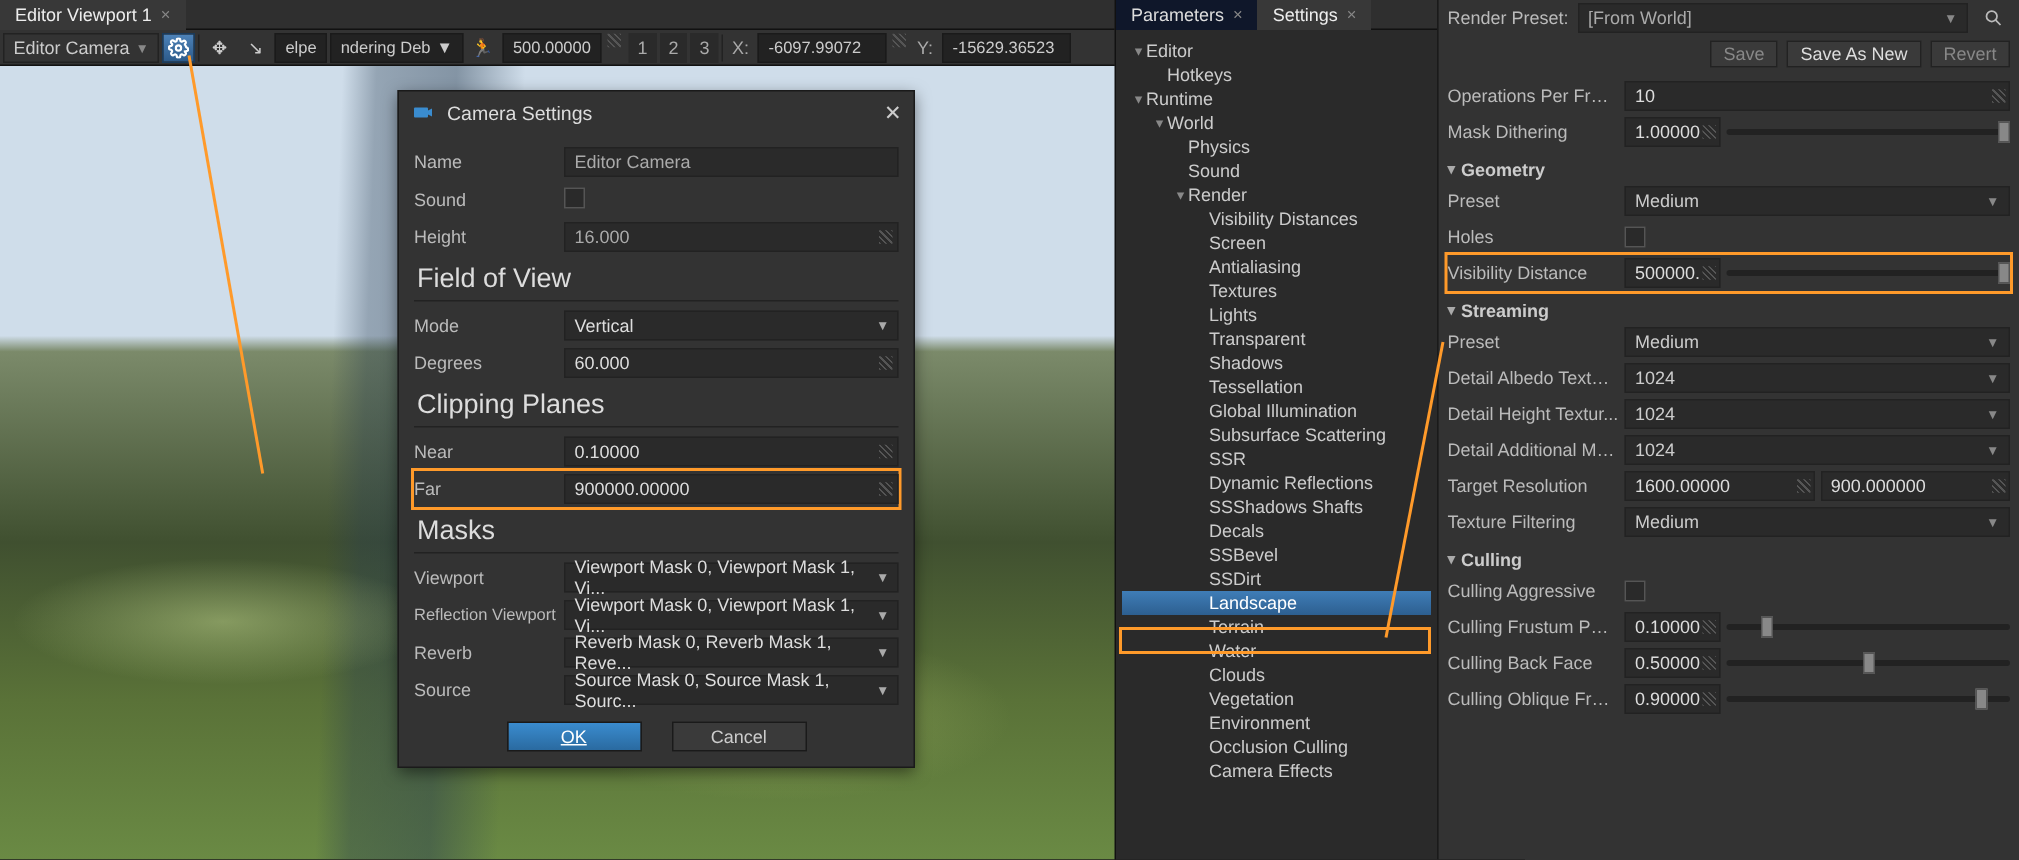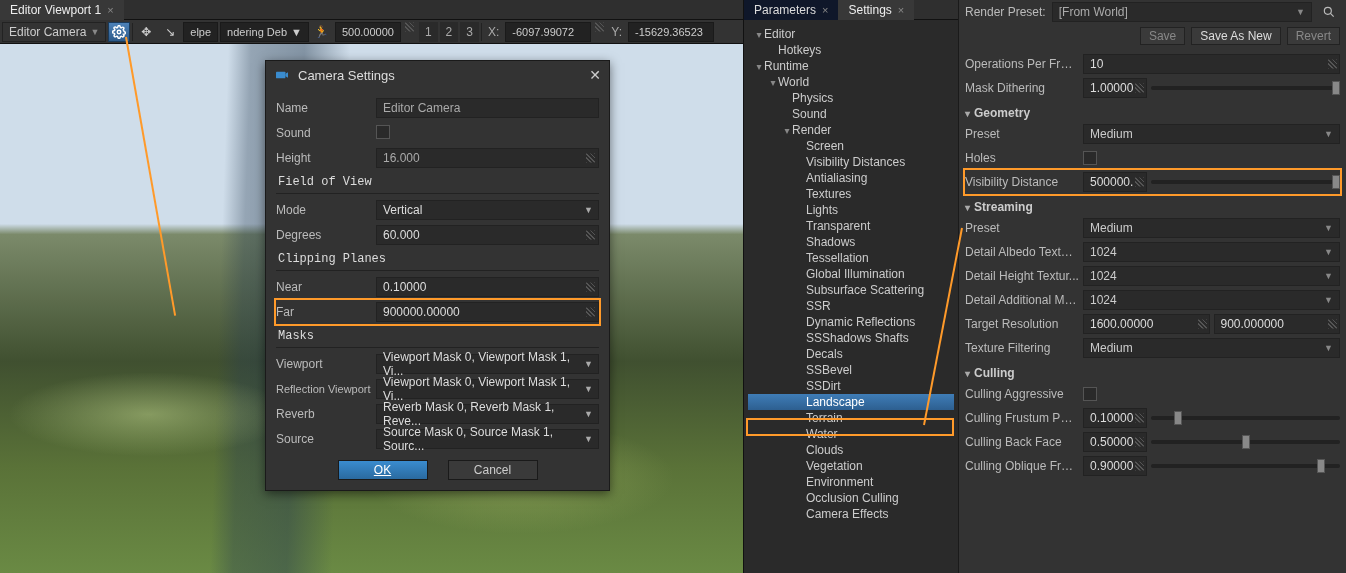--- a/index.html
+++ b/index.html
@@ -43,21 +43,21 @@
 .dlg-title .x { font-size: 14px; color: #ccc; cursor: pointer; }
 .dlg-title .ico { width: 16px; height: 16px; display:flex; align-items:center; justify-content:center; }
 .dlg-body { padding: 6px 10px 10px 10px; }
 .form-row { display: flex; align-items: center; height: 24px; margin: 1px 0; }
 .form-row .lbl { width: 100px; color: #bbb; font-size: 12px; }
 .form-row .fld { flex: 1; position: relative; }
 .input-like { width: 100%; height: 20px; background: #2a2a2a; border: 1px solid #222; color: #aaa; padding: 0 6px; display: flex; align-items: center; font-size: 12px; position: relative; }
 .input-like.enabled { color: #ddd; }
 .stripe { position: absolute; right: 3px; top: 50%; transform: translateY(-50%); width: 9px; height: 9px; background: repeating-linear-gradient(45deg, #555 0 1px, transparent 1px 3px); }
 .dd-arrow { position: absolute; right: 5px; top: 50%; transform: translateY(-50%); font-size: 9px; color: #aaa; }
-.section-h { color: #ddd; padding: 4px 2px 2px 2px; font-size: 12px; font-family: Liberation Mono, monospace; }
+.section-h { color: #ddd; padding: 4px 2px 2px 2px; font-size: 18px; }
 .section-line { border-top: 1px solid #222; margin: 2px 0 4px 0; }
 .chk { width: 14px; height: 14px; border: 1px solid #555; background: #2a2a2a; display:inline-block; position:relative; }
 .far-hl { outline: 2px solid #ff9a2a; outline-offset: 0px; }
 .dlg-buttons { display: flex; justify-content: center; gap: 20px; padding: 8px 0 0 0; }
 .btn { width: 90px; height: 20px; display: flex; align-items: center; justify-content: center; border: 1px solid #1a1a1a; font-size: 12px; }
 .btn.primary { background: linear-gradient(#3a8ccf, #2a6aa0); color: #fff; text-decoration: underline; }
 .btn.secondary { background: #3a3a3a; color: #ccc; }
 
 
 .tree-panel { width: 215px; background: #2a2a2a; border-right: 1px solid #1a1a1a; display:flex; flex-direction:column; position:relative; }
@@ -304,25 +304,25 @@
           <div class="tnode" style="padding-left: 34px;">
             <span class="tw"></span>
             <span>Sound</span>
           </div>
           <div class="tnode" style="padding-left: 34px;">
             <span class="tw">▾</span>
             <span>Render</span>
           </div>
           <div class="tnode" style="padding-left: 48px;">
             <span class="tw"></span>
+            <span>Visibility Distances</span>
+          </div>
+          <div class="tnode" style="padding-left: 48px;">
+            <span class="tw"></span>
             <span>Screen</span>
-          </div>
-          <div class="tnode" style="padding-left: 48px;">
-            <span class="tw"></span>
-            <span>Visibility Distances</span>
           </div>
           <div class="tnode" style="padding-left: 48px;">
             <span class="tw"></span>
             <span>Antialiasing</span>
           </div>
           <div class="tnode" style="padding-left: 48px;">
             <span class="tw"></span>
             <span>Textures</span>
           </div>
           <div class="tnode" style="padding-left: 48px;">

